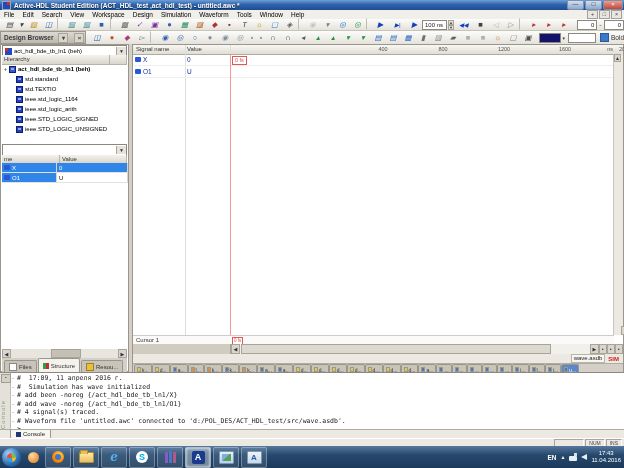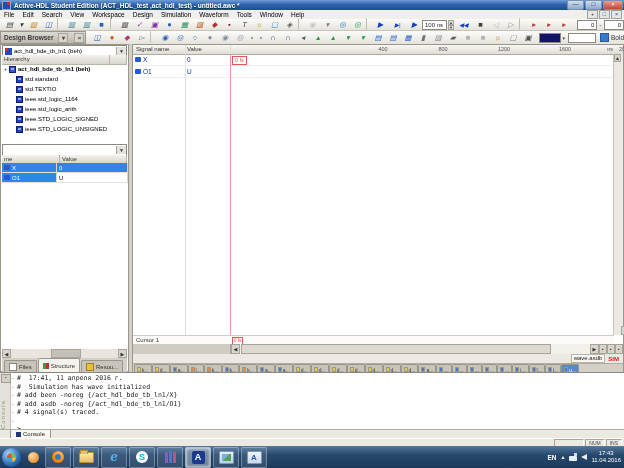--- a/index.html
+++ b/index.html
@@ -814,45 +814,46 @@
 
   <div class="abs console">
     <div class="console-side">
       <div class="min">▪</div>
       <div class="vlabel">Console</div>
     </div>
     <div class="console-text">
 
         <div class="cline">
           <span class="gut">-</span>
-          <span class="ctext">#  17:41, 11 апреля 2016 г.</span>
+          <span class="ctext">#  17:09, 11 апреля 2016 г.</span>
         </div>
 
         <div class="cline">
           <span class="gut">-</span>
           <span class="ctext">#  Simulation has wave initialized</span>
         </div>
 
         <div class="cline">
           <span class="gut">-</span>
           <span class="ctext"># add been -noreg {/act_hdl_bde_tb_ln1/X}</span>
         </div>
 
         <div class="cline">
           <span class="gut">-</span>
-          <span class="ctext"># add asdb -noreg {/act_hdl_bde_tb_ln1/O1}</span>
+          <span class="ctext"># add wave -noreg {/act_hdl_bde_tb_ln1/O1}</span>
         </div>
 
         <div class="cline">
           <span class="gut">-</span>
           <span class="ctext"># 4 signal(s) traced.</span>
         </div>
 
         <div class="cline">
           <span class="gut">-</span>
+          <span class="ctext"># Waveform file 'untitled.awc' connected to 'd:/POL_DES/ACT_HDL_test/src/wave.asdb'.</span>
         </div>
 
         <div class="cline prompt">
           <span class="gut"></span>
           <span class="ctext">&gt;</span>
         </div>
 
     </div>
   </div>
   <div class="abs console-tabrow">

